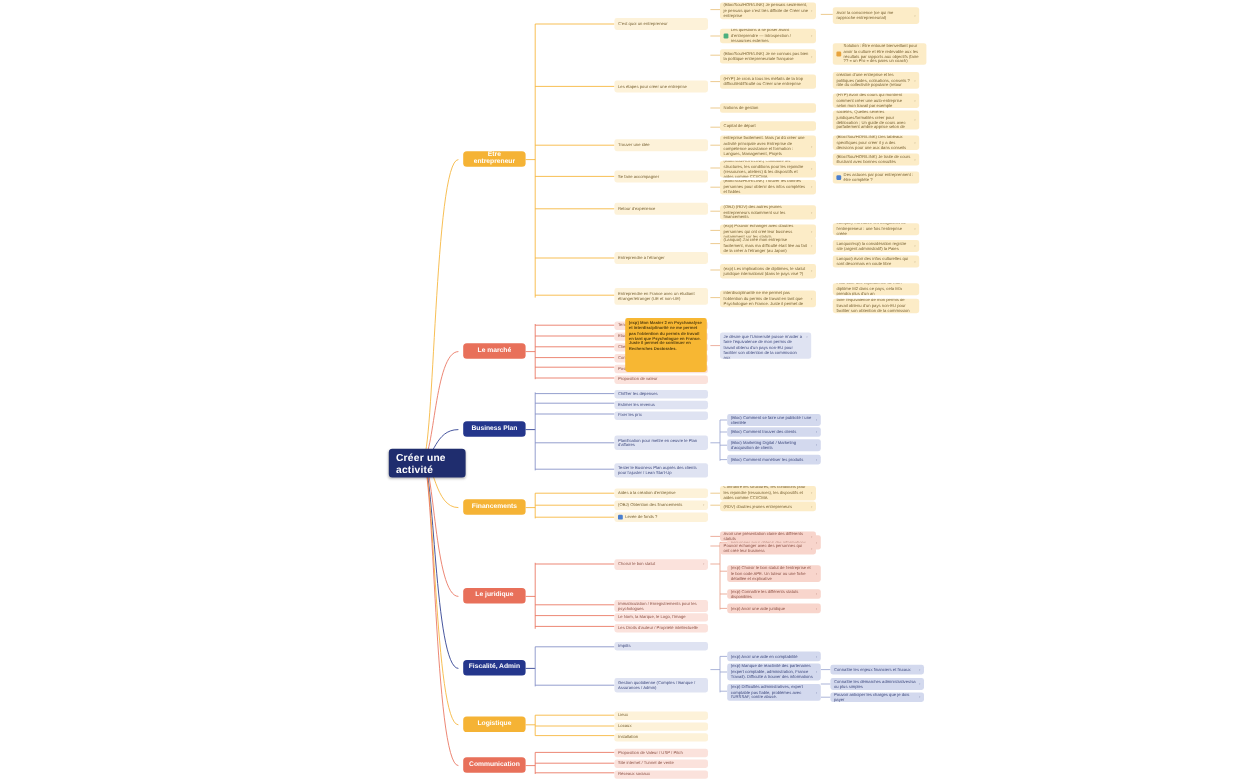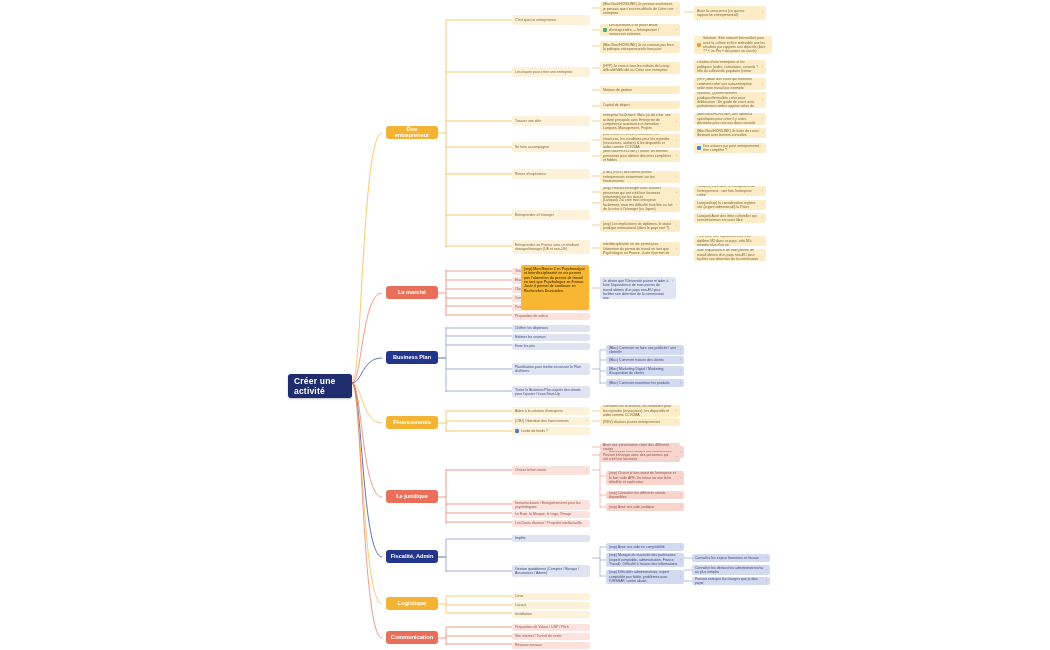--- a/index.html
+++ b/index.html
@@ -11,21 +11,21 @@
   #canvas{position:absolute;left:0;top:0;width:1050px;height:650px;}
   svg.links{position:absolute;left:0;top:0;width:1050px;height:650px;pointer-events:none;}
 
   .node{position:absolute;box-sizing:border-box;}
 
   
   .root{
     background:#1f2d6e;color:#ffffff;border-radius:3px;
     font-size:8.5px;font-weight:bold;letter-spacing:.2px;
     display:flex;align-items:center;justify-content:center;
-    padding:12px 6px;box-shadow:0 1px 2px rgba(0,0,0,.25);
+    padding:12px 6px;box-shadow:0 1px 2px rgba(0,0,0,.25);margin-left:36px;
   }
 
   
   .branch{
     border-radius:3px;color:#ffffff;font-size:5.6px;font-weight:bold;
     display:flex;align-items:center;justify-content:center;
     padding:0 4px;text-align:center;line-height:1.05;
   }
   .branch.yellow{background:#f5b335;}
   .branch.coral{background:#e8705a;}

